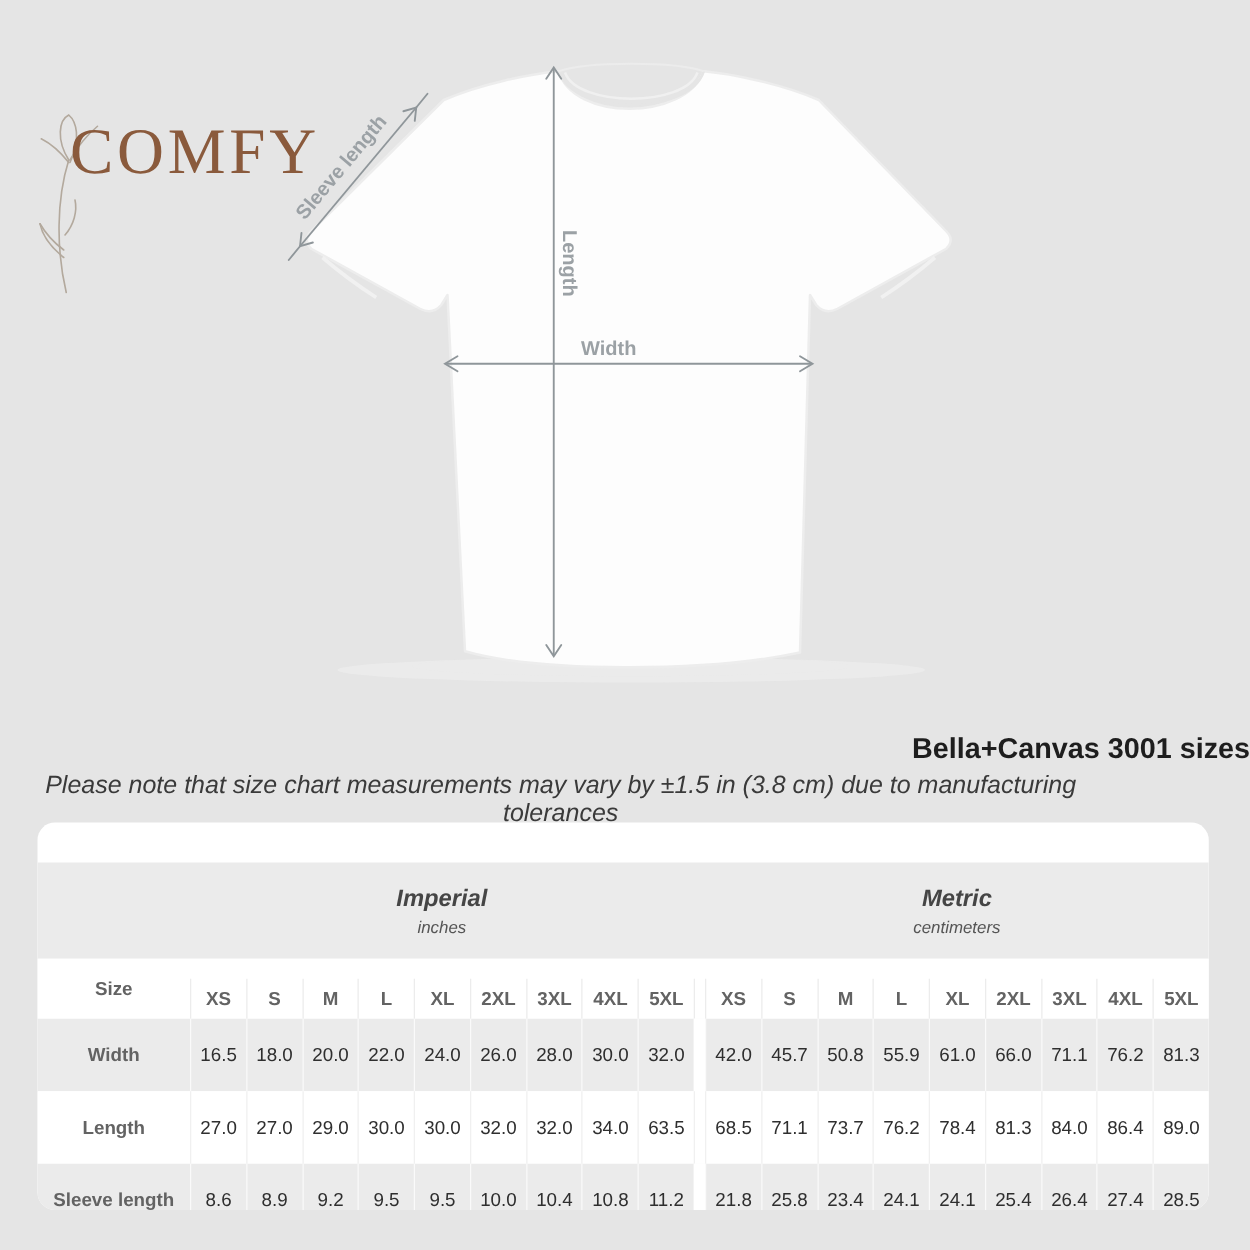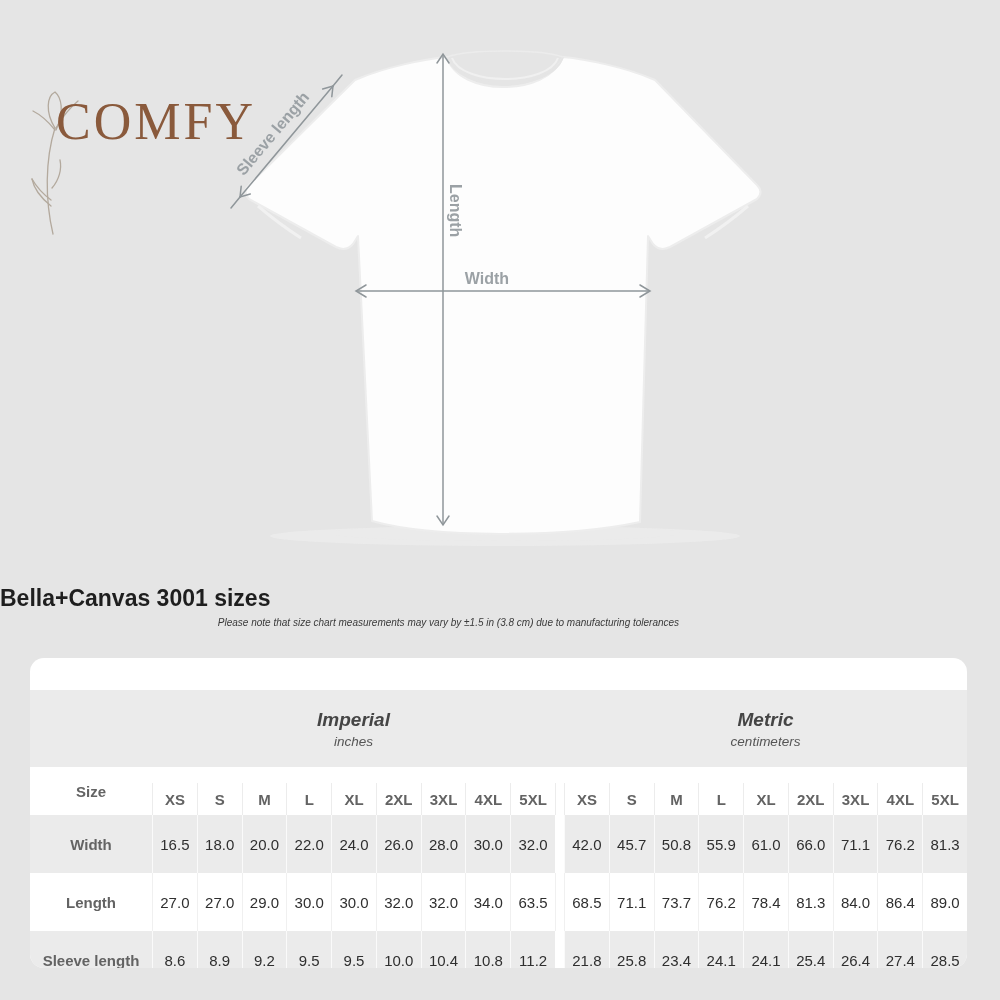--- a/index.html
+++ b/index.html
@@ -11,24 +11,24 @@
   .brand{position:absolute;left:56px;top:96px;font-family:"Liberation Serif",serif;
          font-size:52px;line-height:1;letter-spacing:3px;color:#8a5a3c;font-weight:400;}
   .byline{position:absolute;left:86px;top:155px;font-family:"Liberation Serif",serif;
           font-style:italic;font-size:27px;color:#a06b3f;letter-spacing:2px;}
 
   
   .diagram{position:absolute;left:0;top:0;}
   .dim-label{font-family:"Liberation Sans",sans-serif;font-size:16px;font-weight:600;fill:#9ba1a5;}
 
   
-  .title{position:absolute;top:585px;left:0;width:1000px;text-align:left;
+  .title{position:absolute;top:585px;left:0;width:1000px;text-align:right;
          font-size:23px;font-weight:bold;color:#1e1e1e;}
   .subtitle{position:absolute;top:617px;left:0;width:897px;text-align:center;
-            font-size:10px;font-style:italic;color:#3a3a3a;}
+            font-size:20px;font-style:italic;color:#3a3a3a;}
 
   
   .size-table{position:absolute;left:30px;top:658px;width:937px;height:310px;
               border-radius:14px;overflow:hidden;background:#fff;}
   .row{display:grid;grid-template-columns:122px repeat(9,1fr) 9px repeat(9,1fr);}
   .row-group{height:77px;background:#ebebeb;margin-top:32px;}
   .row-sizes{height:48px;background:#ffffff;}
   .row-data{height:58px;}
   .row-data.gray{background:#ebebeb;}
   .row-data.white{background:#ffffff;}

